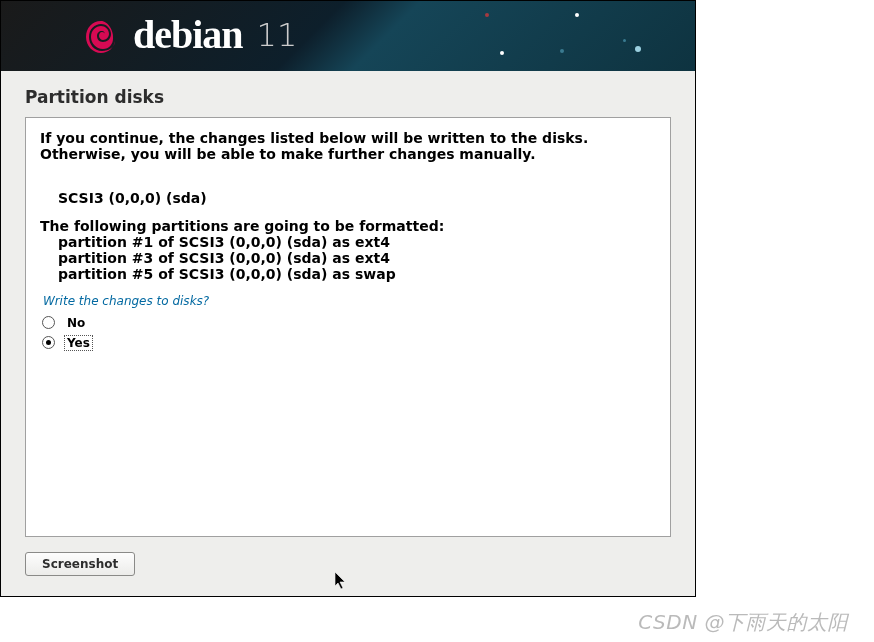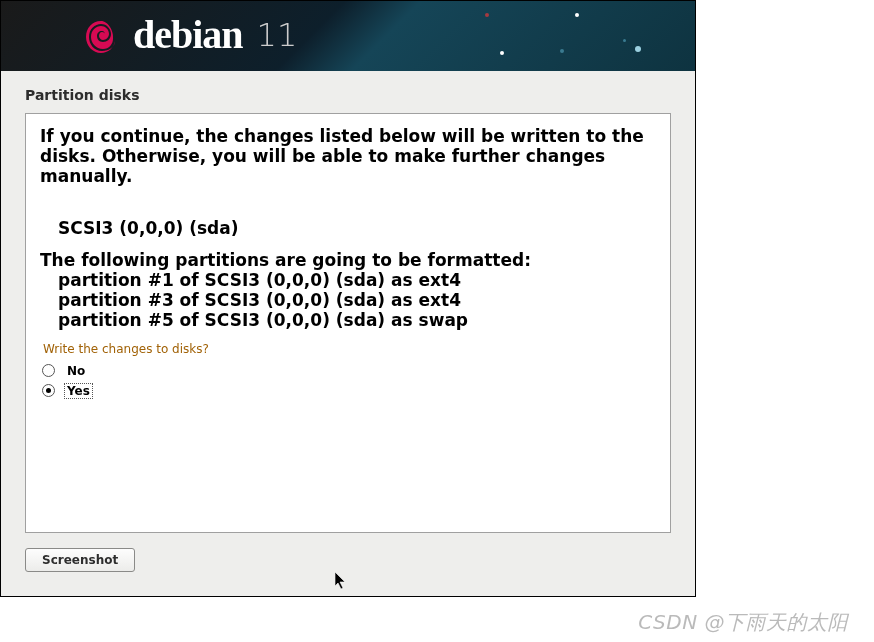--- a/index.html
+++ b/index.html
@@ -73,47 +73,48 @@
     .d1 {left:70px; top:12px; width:4px; height:4px; background:#a53940;}
     .d2 {left:85px; top:50px; width:4px; height:4px; background:#fff;}
     .d3 {left:160px; top:12px; width:4px; height:4px; background:#fff;}
     .d4 {left:220px; top:45px; width:6px; height:6px; background:#9bd0e0;}
     .d5 {left:145px; top:48px; width:4px; height:4px; background:#3a7a90;}
     .d6 {left:208px; top:38px; width:3px; height:3px; background:#3a7a90;}
     .content-area {
       padding: 16px 24px 0 24px;
     }
     .page-title {
-      font-size: 14px;
+      font-size: 17px;
       font-weight: bold;
       color: #2d2d2d;
       margin-bottom: 10px;
     }
     .panel {
       background: #fff;
       border: 1px solid #a0a0a0;
       height: 420px;
       padding: 12px 14px;
       position: relative;
     }
     .info-block {
-      font-size: 17px;
+      font-size: 14px;
       color: #000;
       margin-bottom: 12px;
     }
     .info-block b {
       font-weight: bold;
     }
     .indent {
       display: block;
       padding-left: 18px;
       font-weight: bold;
     }
     .question {
-      color: #a16207;
+      font-style: italic;
+      color: #0369a1;
       margin-top: 7px;
       margin-bottom: 8px;
       padding-left: 3px;
     }
     .radio-row {
       display: flex;
       align-items: flex-start;
       margin: 6px 2px;
     }
     .radio-outer {

